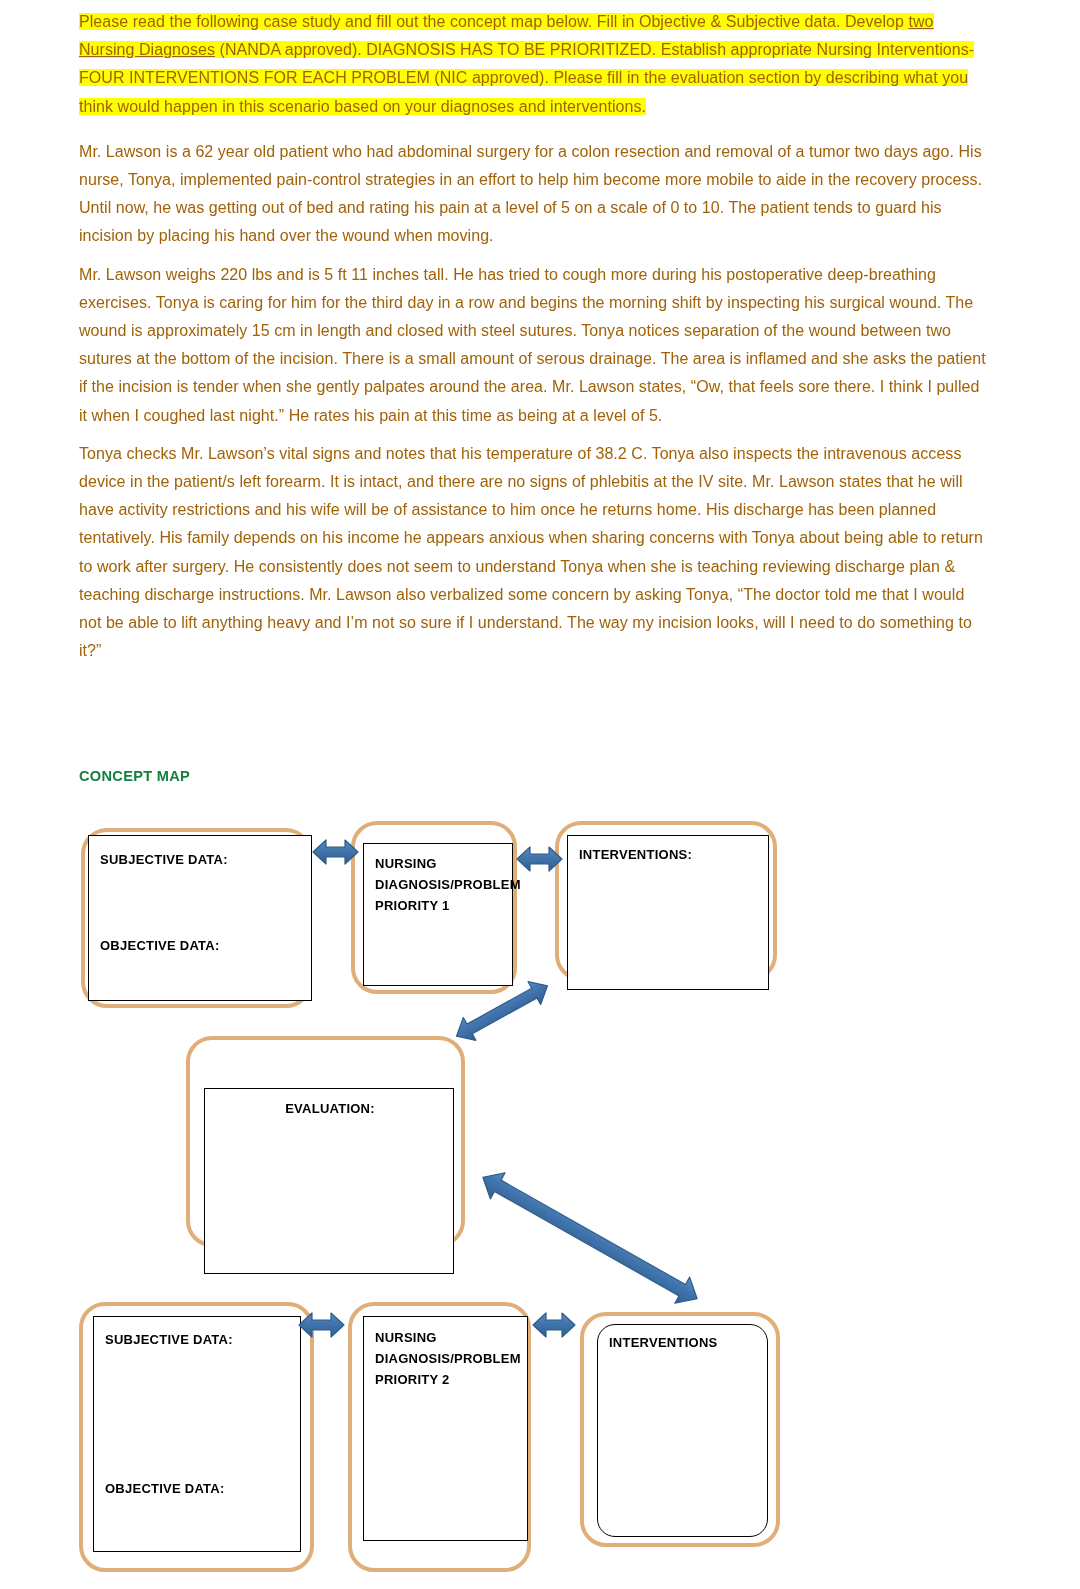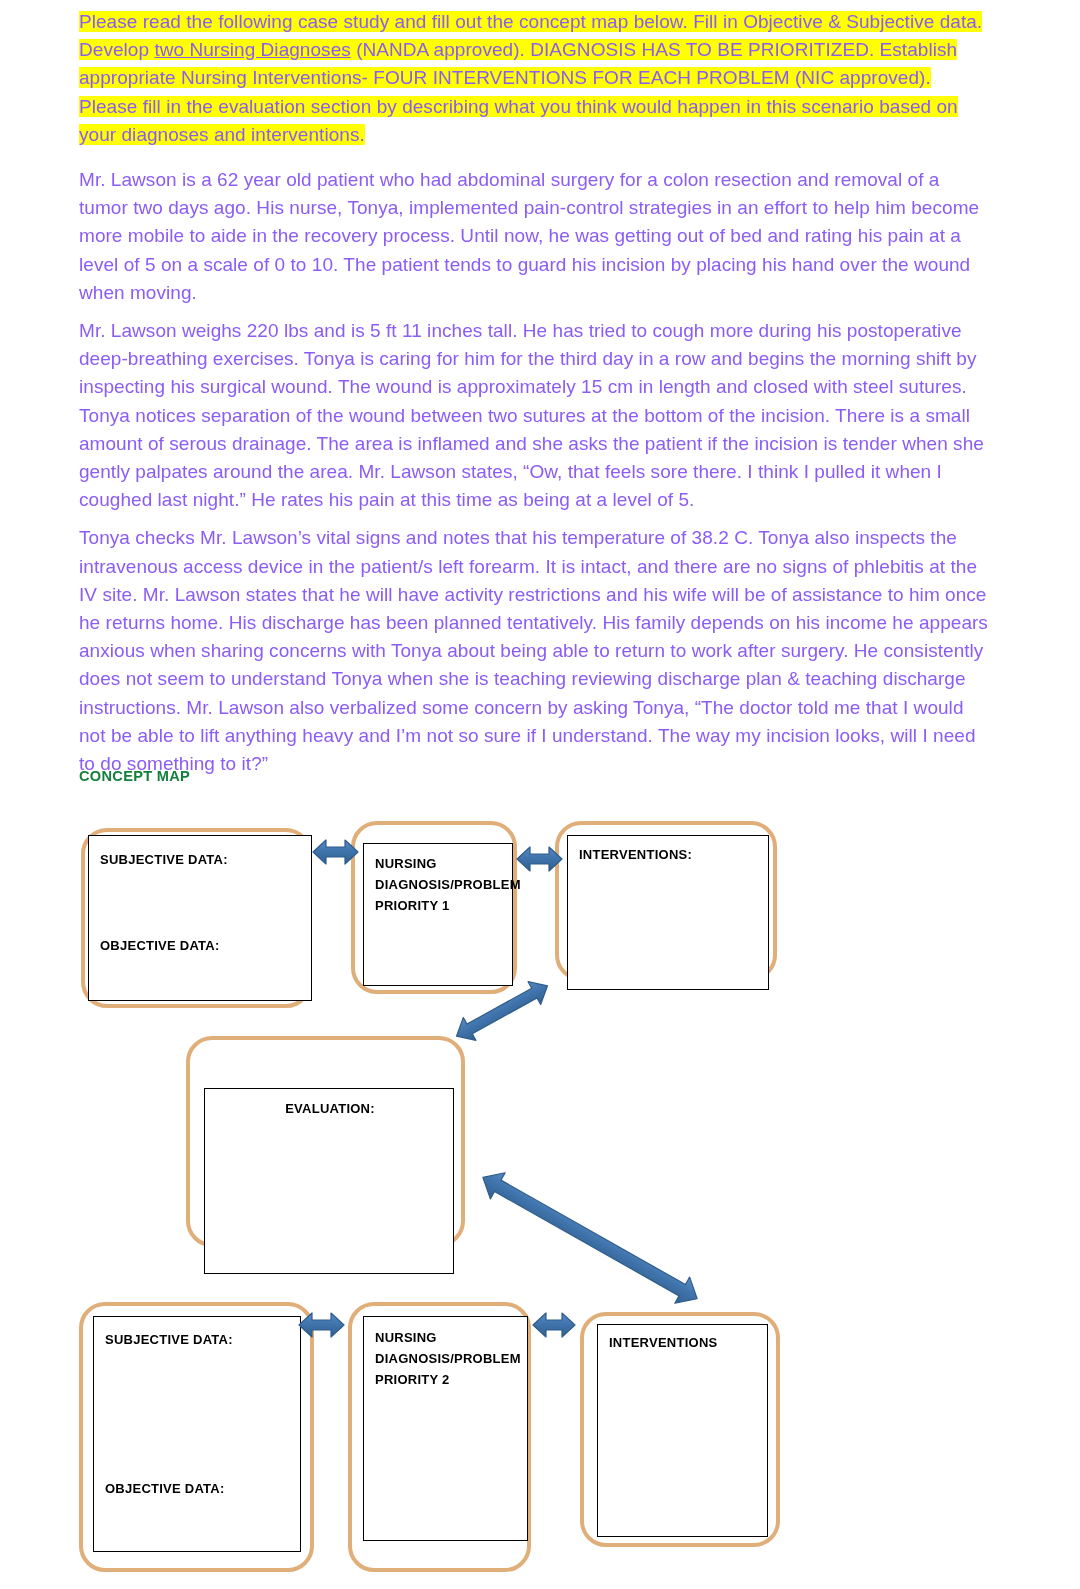--- a/index.html
+++ b/index.html
@@ -20,25 +20,25 @@
   }
 
   
   .doc-text {
     position: absolute;
     left: 79px;
     top: 8px;
     width: 912px;
   }
   .para {
-    font-size: 19px;
+    font-size: 16px;
     line-height: 28.2px;
     margin: 0 0 10px 0;
     text-align: left;
-    color: #8b5cf6;
+    color: #a16207;
     letter-spacing: 0.05px;
   }
   .para.instructions {
     margin-bottom: 17px;
   }
   .hl {
     background: #FFFF00;
     box-decoration-break: clone;
     -webkit-box-decoration-break: clone;
   }
@@ -138,21 +138,21 @@
 
   <div class="node" style="left:348px; top:1302px; width:183px; height:270px;">
     <div class="inner" style="left:11px; top:10px; width:165px; height:225px;">
       <span class="lbl" style="left:11px; top:10px;">NURSING
 DIAGNOSIS/PROBLEM
 PRIORITY 2</span>
     </div>
   </div>
 
   <div class="node" style="left:580px; top:1312px; width:200px; height:235px;">
-    <div class="inner" style="left:13px; top:8px; width:171px; height:213px;">
+    <div class="inner" style="left:13px; top:8px; width:171px; height:213px;border-radius:18px;">
       <span class="lbl" style="left:11px; top:7px;">INTERVENTIONS</span>
     </div>
   </div>
 
   <svg class="arrow-layer" viewBox="0 0 1080 1589" xmlns="http://www.w3.org/2000/svg">
     <defs>
       <linearGradient id="ag" x1="0" y1="0" x2="0" y2="1">
         <stop offset="0%" stop-color="#5A8BC4"></stop>
         <stop offset="45%" stop-color="#4074AC"></stop>
         <stop offset="100%" stop-color="#30608F"></stop>

